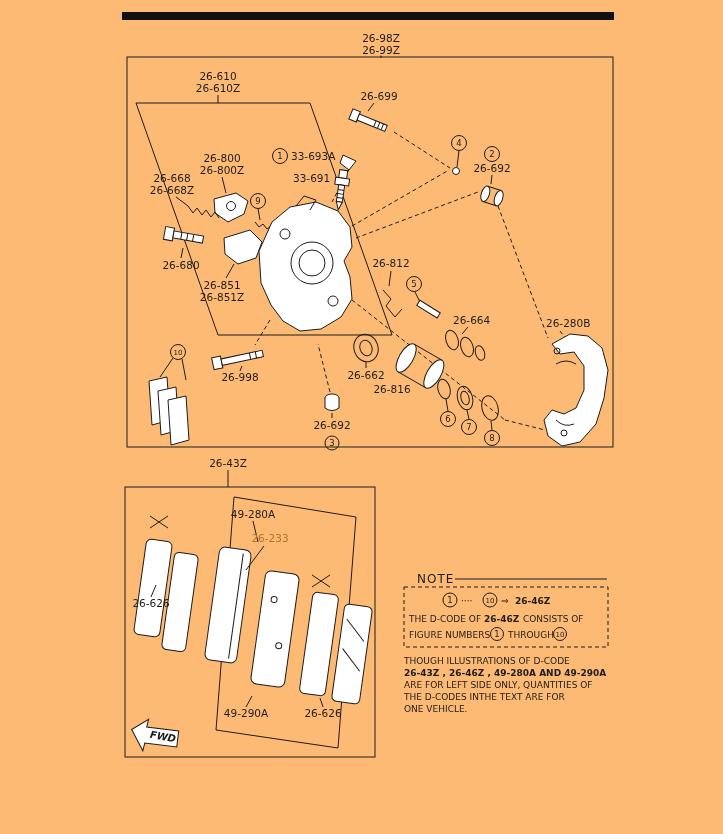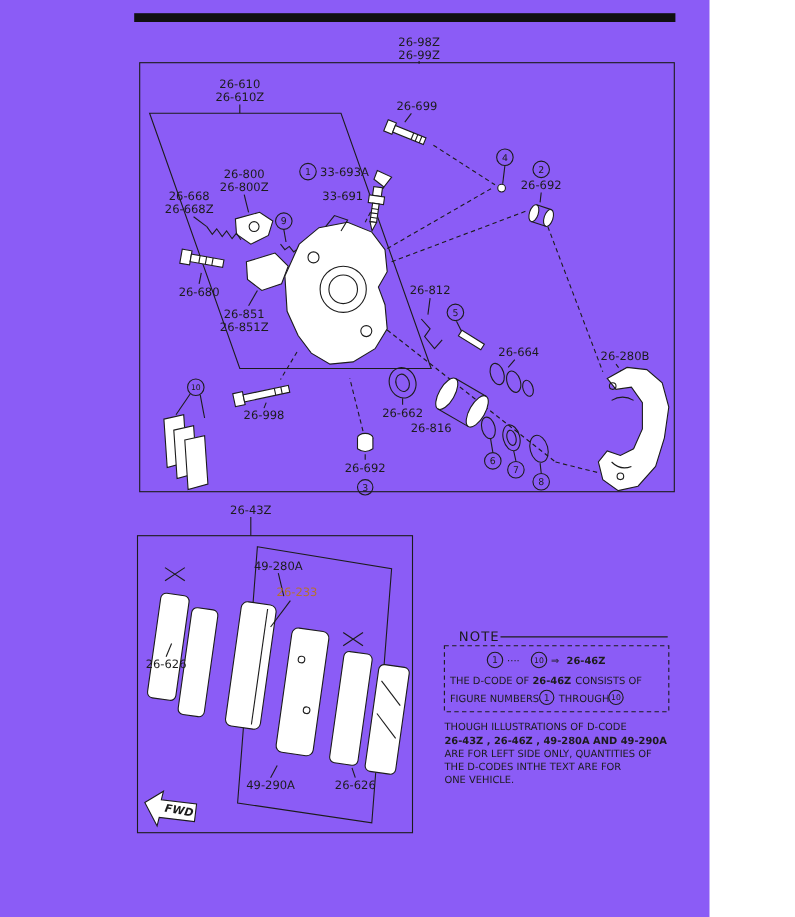--- a/index.html
+++ b/index.html
@@ -1,16 +1,16 @@
 <!DOCTYPE html>
 <html style="--hl: #b5722f;"><head>
 <meta charset="utf-8">
 <style>
   html,body{margin:0;padding:0;background:#ffffff;}
-  .page{position:relative;width:645px;height:834px;background:#8b5cf6;overflow:hidden;}
+  .page{position:relative;width:723px;height:834px;background:#fdba74;overflow:hidden;}
   svg{display:block;}
   text{font-family:"DejaVu Sans", sans-serif; fill:#1c1c1c;}
   .ln{stroke:#1c1c1c;stroke-width:1;fill:none;}
   .lnd{stroke:#1c1c1c;stroke-width:1;fill:none;stroke-dasharray:4 3;}
   .shape{stroke:#1c1c1c;stroke-width:1;fill:#ffffff;}
   .shapen{stroke:#1c1c1c;stroke-width:1;fill:none;}
   .lbl{font-size:10.5px;}
   .lblm{font-size:10.5px;text-anchor:middle;}
   .co{font-size:8.5px;text-anchor:middle;}
   .co10{font-size:7px;text-anchor:middle;}

